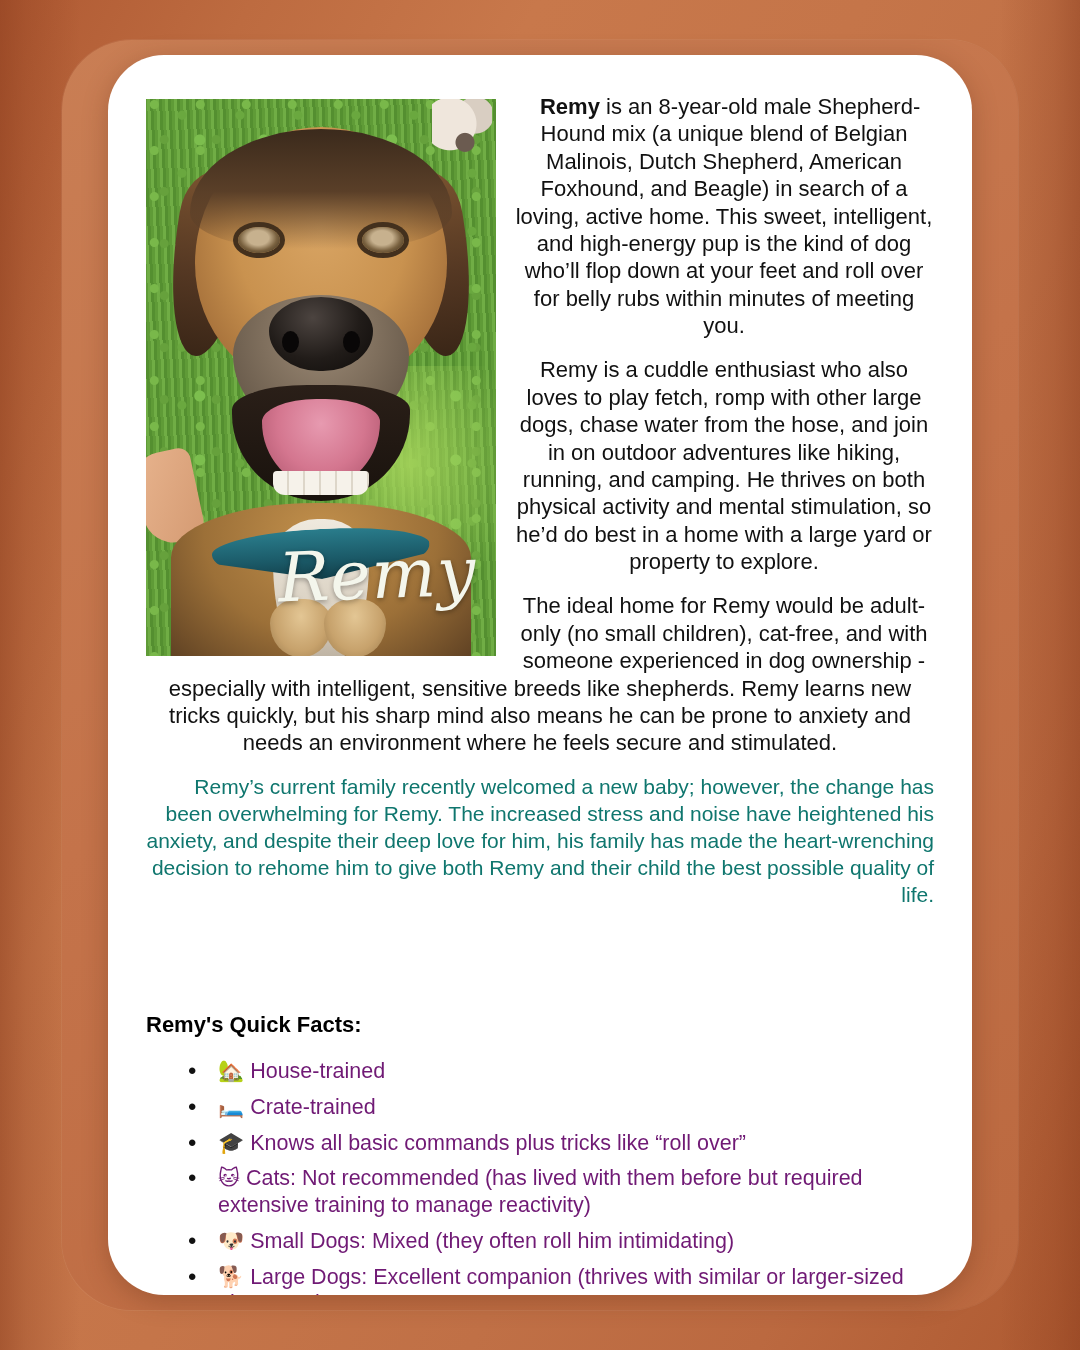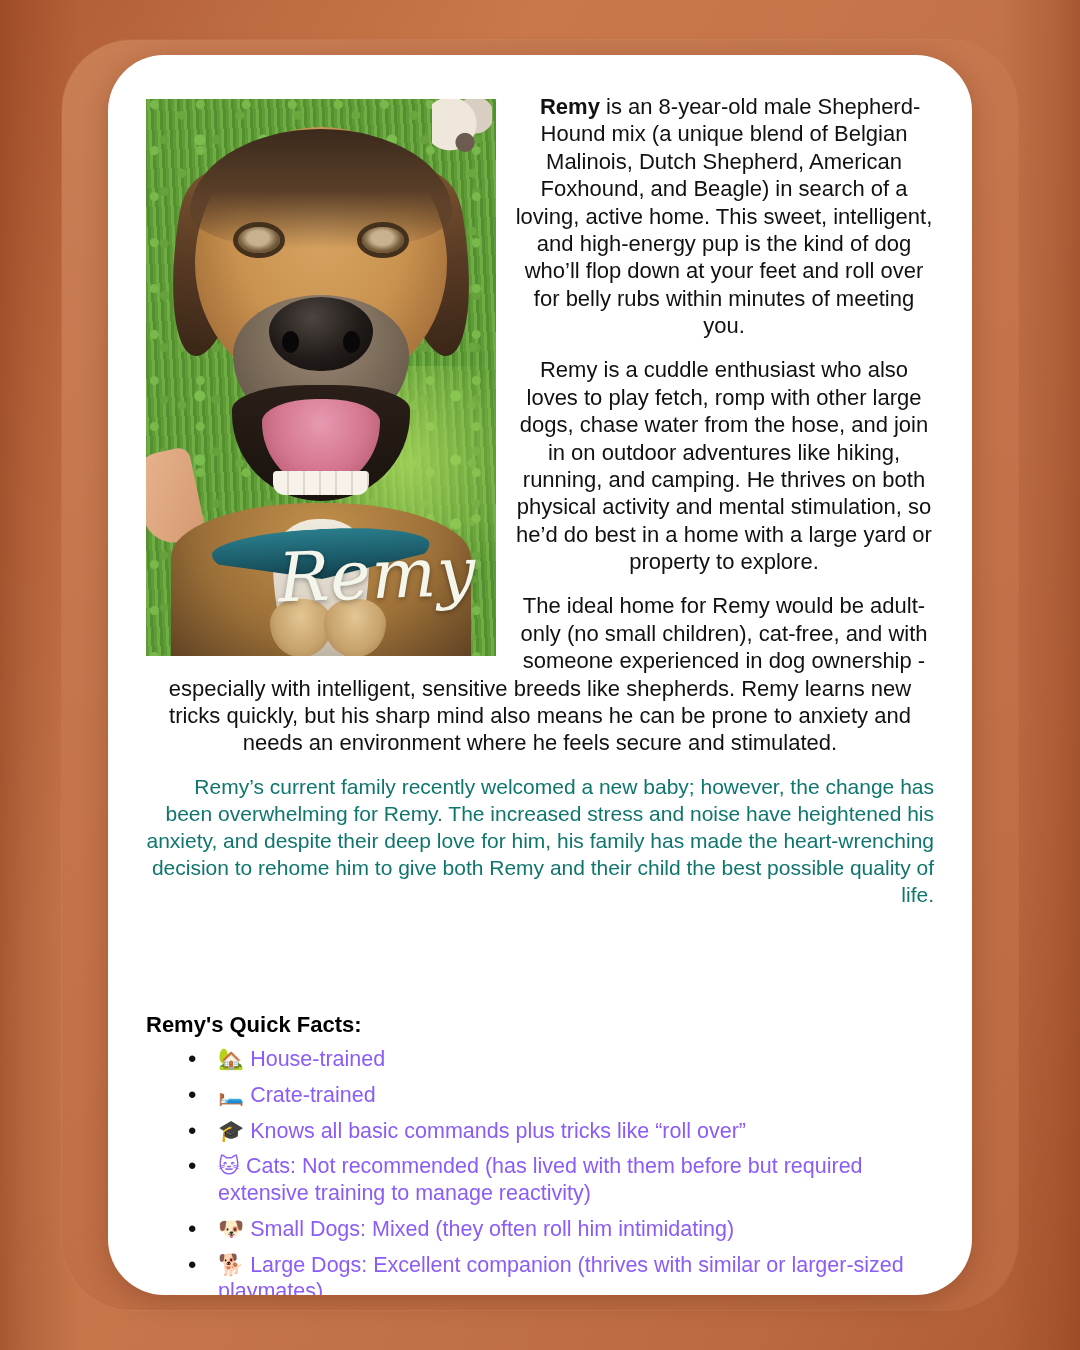--- a/index.html
+++ b/index.html
@@ -229,32 +229,32 @@
     padding-top:12px;
     text-align:right;
   }
 
   
   .facts-heading {
     font-size:22px;
     font-weight:bold;
     color:#000;
     margin-top:104px;
-    margin-bottom:8px;
+    margin-bottom:20px;
   }
   ul.facts {
     list-style:none;
     margin:0; padding:0;
   }
   ul.facts li {
     position:relative;
     padding-left:72px;
     font-size:21.5px;
     line-height:1.245;
-    color:#8b5cf6;
+    color:#701a75;
     margin-bottom:9px;
   }
   ul.facts li::before {
     content:"\2022";
     position:absolute;
     left:42px; top:-1px;
     font-size:24px;
     line-height:1.2;
     color:#111;
   }

